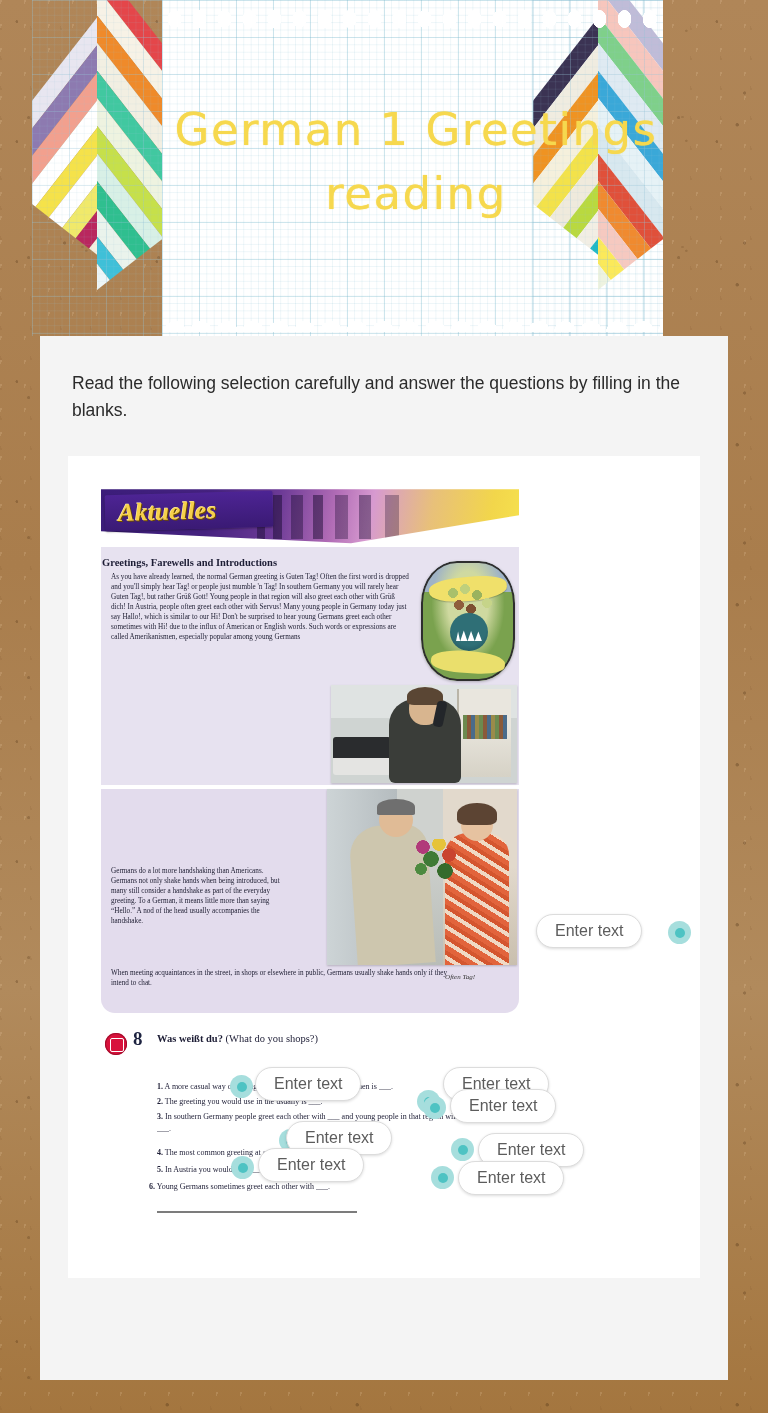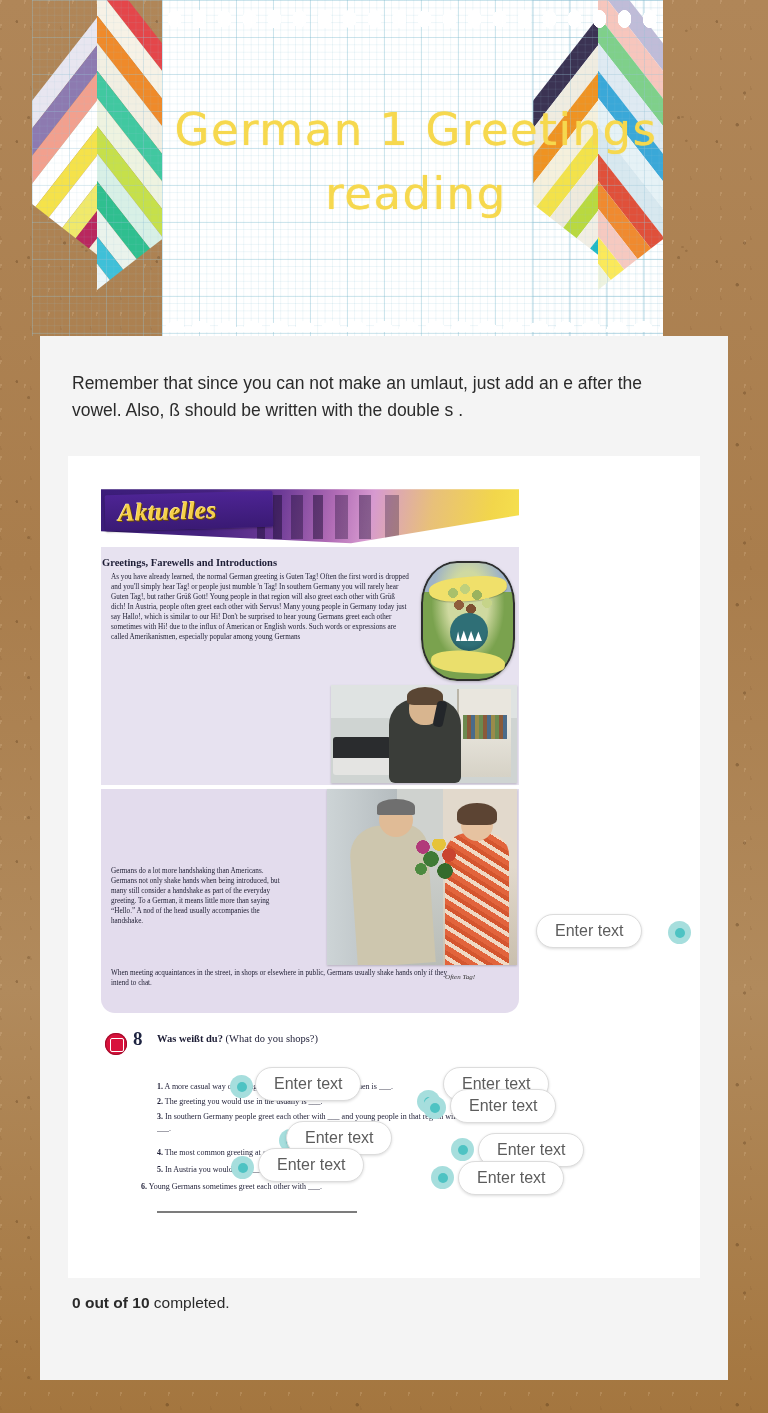--- a/index.html
+++ b/index.html
@@ -374,21 +374,21 @@
 
   <div class="scallop top"></div>
   <div class="scallop bottom"></div>
 
   <div id="header-title">German 1 Greetings reading</div>
 </div>
 
 <div id="content-card">
 
   <div id="instructions">
-    <p>Remember that since you can not make an umlaut, just add an e after the vowel.   Also, ß should be written with the double s .</p>
+    <p>Read the following selection carefully and answer the questions by filling in the blanks.</p>
   </div>
 
   <div id="worksheet-wrap">
 
     <div id="ws-page">
 
       <div id="aktuelles-banner">
         <div class="skyline"></div>
       </div>
       <div id="aktuelles-plate">
@@ -454,21 +454,21 @@
           <span>In southern Germany people greet each other with ___ and young people in that region will say ___.</span>
         </div>
         <div class="q-item" style="left:56px; top:118px; width:326px;">
           <span class="n">4.</span>
           <span>The most common greeting at any time of the day is ___.</span>
         </div>
         <div class="q-item" style="left:56px; top:135px; width:326px;">
           <span class="n">5.</span>
           <span>In Austria you would say ___.</span>
         </div>
-        <div class="q-item" style="left:40px; top:152px; width:326px;">
+        <div class="q-item" style="left:48px; top:152px; width:326px;">
           <span class="n">6.</span>
           <span>Young Germans sometimes greet each other with ___.</span>
         </div>
         <div id="q-rule"></div>
       </div>
     </div>
 
     <div class="answer-dot" style="left:600px; top:465px;"></div>
     <div class="answer-pill" style="left:468px; top:458px;">Enter text</div>
 
@@ -487,16 +487,13 @@
     <div class="answer-dot" style="left:383px; top:682px;"></div>
     <div class="answer-pill" style="left:410px; top:677px;">Enter text</div>
 
     <div class="answer-dot" style="left:163px; top:700px;"></div>
     <div class="answer-pill" style="left:190px; top:692px;">Enter text</div>
 
     <div class="answer-dot" style="left:363px; top:710px;"></div>
     <div class="answer-pill" style="left:390px; top:705px;">Enter text</div>
   </div>
 
-  <div id="completed-line">
-    <b>0 out of 10</b><span> completed.</span>
-  </div>
 </div>
 
 </body></html>

